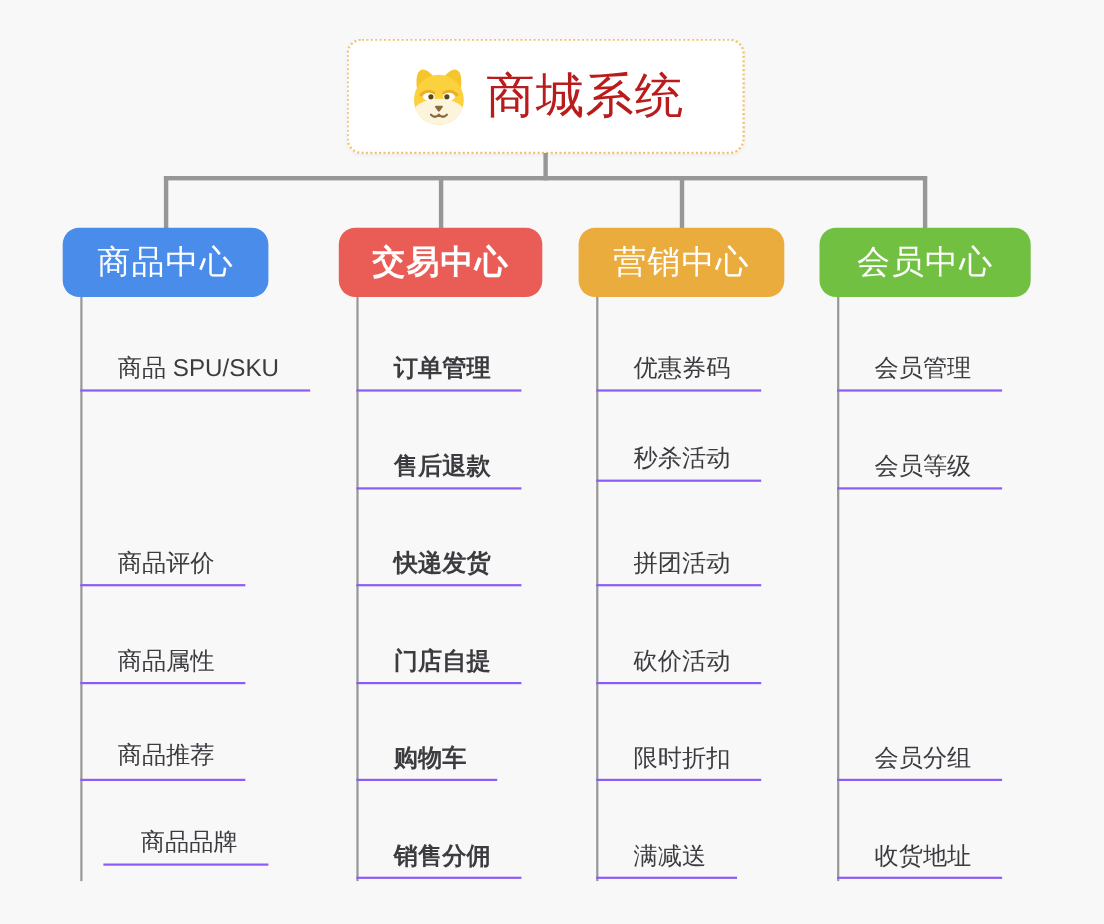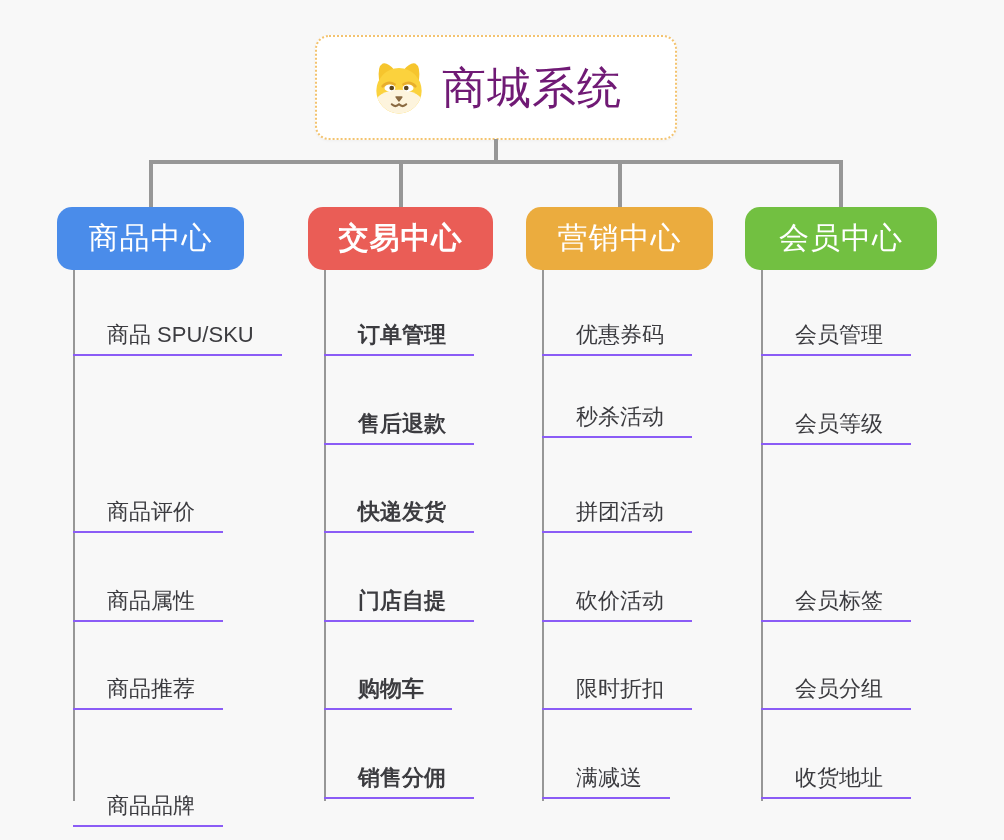--- a/index.html
+++ b/index.html
@@ -110,37 +110,37 @@
         <ellipse cx="22" cy="32" rx="6" ry="4" fill="#ffffff"></ellipse>
         <ellipse cx="42" cy="32" rx="6" ry="4" fill="#ffffff"></ellipse>
         <circle cx="24" cy="32" r="2.6" fill="#5b451c"></circle>
         <circle cx="40" cy="32" r="2.6" fill="#5b451c"></circle>
 
         <path d="M29 42 h6 l-3 4 z" fill="#8a6a41" stroke="#8a6a41" stroke-linejoin="round" stroke-width="2"></path>
 
         <path d="M24 50 Q28 54 32 50 Q36 54 40 50" fill="none" stroke="#8a6a41" stroke-width="2.2" stroke-linecap="round"></path>
       </svg>
     </span>
-    <span class="root-title" style="color: #701a75;">商城系统</span>
+    <span class="root-title" style="color: #b91c1c;">商城系统</span>
   </div>
 
   <div class="conn root-trunk"></div>
   <div class="conn rail"></div>
 
 <div class="column col-0">
     <div class="stub"></div>
     <div class="header" style="background: rgb(74, 140, 234);">
       <span>商品中心</span>
     </div>
     <div class="trunk"></div>
   <div class="item" style="top: 113px;"><span>商品 SPU/SKU</span></div>
       <div class="item" style="top: 290.2px;"><span>商品评价</span></div>
       <div class="item" style="top: 378.8px;"><span>商品属性</span></div>
-      <div class="item" style="top: 467.4px;"><span>商品推荐</span></div>
-      <div class="item" style="top: 584px;"><span>商品品牌</span></div>
+      <div class="item" style="top: 467.4px; font-family: Liberation Mono, monospace;"><span>商品推荐</span></div>
+      <div class="item" style="top: 544px; padding-left: 21px;"><span>商品品牌</span></div>
     </div>
     <div class="column col-1">
     <div class="stub"></div>
     <div class="header" style="background: rgb(234, 93, 86);">
       <span>交易中心</span>
     </div>
     <div class="trunk"></div>
   <div class="item" style="top: 113px;"><span>订单管理</span></div>
       <div class="item" style="top: 201.6px;"><span>售后退款</span></div>
       <div class="item" style="top: 378.8px;"><span>门店自提</span></div>
@@ -162,17 +162,16 @@
       <div class="item" style="top: 556px;"><span>满减送</span></div>
     </div>
     <div class="column col-3">
     <div class="stub"></div>
     <div class="header" style="background: rgb(114, 192, 65);">
       <span>会员中心</span>
     </div>
     <div class="trunk"></div>
   <div class="item" style="top: 113px;"><span>会员管理</span></div>
       <div class="item" style="top: 201.6px;"><span>会员等级</span></div>
-      <div class="item" style="top: 378.8px;"><span>会员标签</span></div>
       <div class="item" style="top: 467.4px;"><span>会员分组</span></div>
       <div class="item" style="top: 556px; text-align: center;"><span>收货地址</span></div>
     </div>
   </div>
 
 </body></html>

